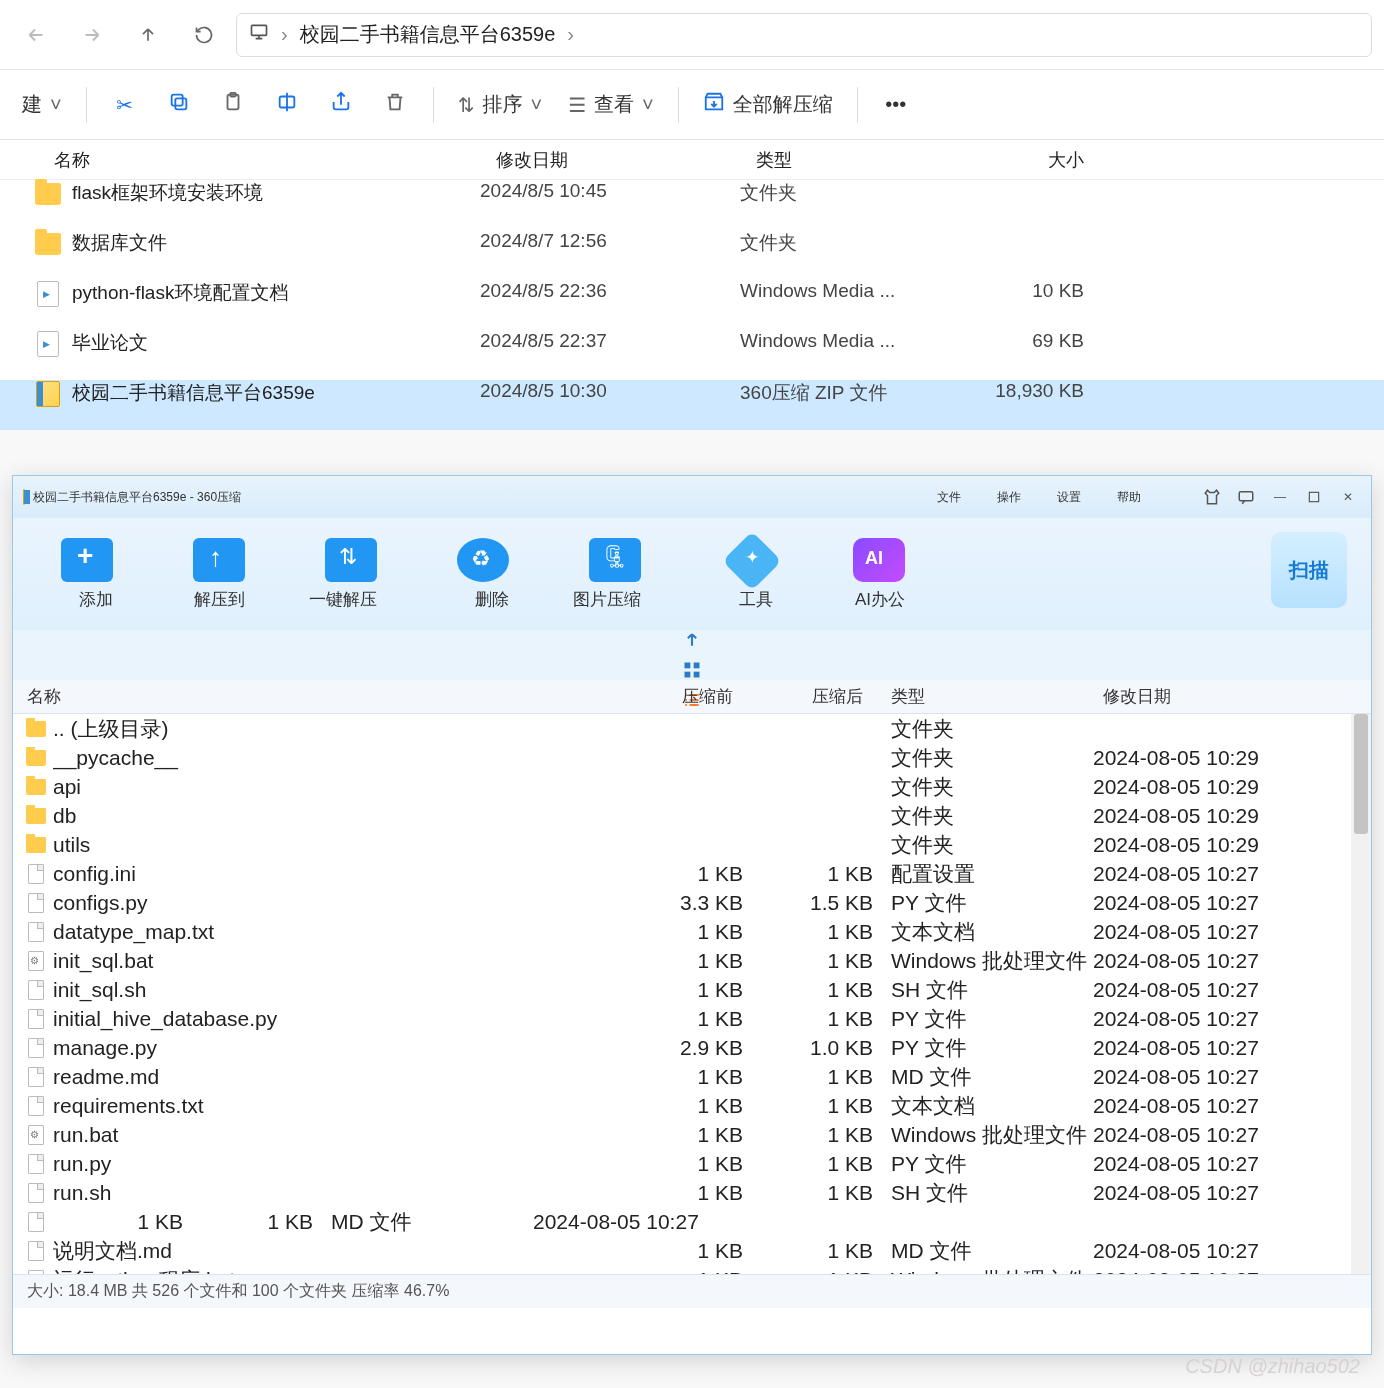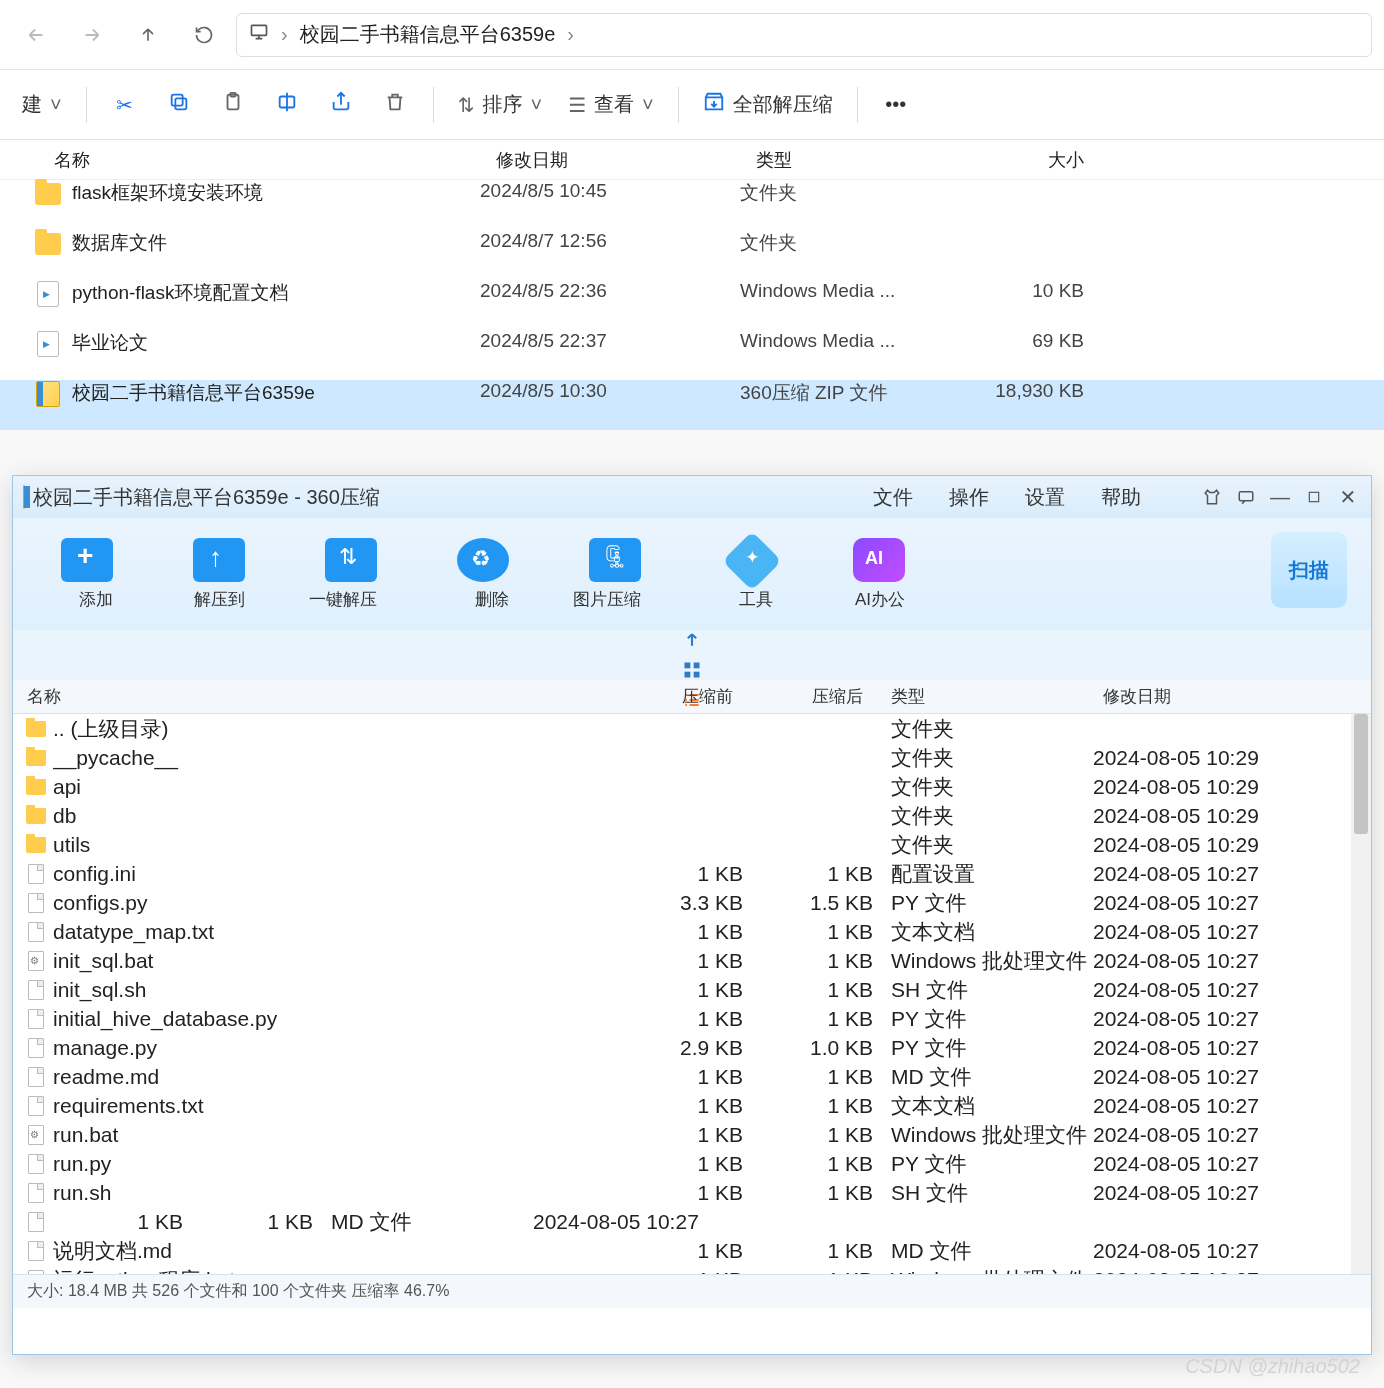--- a/index.html
+++ b/index.html
@@ -40,21 +40,21 @@
 .folder-icon { width: 26px; height: 22px; background: #ffcc4d; border-radius: 2px 2px 3px 3px; position: relative; }
 .folder-icon::before { content: ''; position: absolute; top: -4px; left: 0; width: 12px; height: 6px; background: #ffcc4d; border-radius: 2px 2px 0 0; }
 .file-icon-wm { width: 22px; height: 26px; background: #fff; border: 1px solid #bbb; border-radius: 2px; position: relative; }
 .file-icon-wm::after { content: '▶'; position: absolute; font-size: 9px; color: #3a8fd4; left: 5px; top: 7px; }
 .zip-icon { width: 24px; height: 26px; background: linear-gradient(135deg,#ffe08a,#ffd24d); border: 1px solid #d8a400; border-radius: 2px; position: relative; }
 .zip-icon::after { content: ''; position: absolute; left: 0; top: 0; width: 6px; height: 100%; background: #3a8fd4; }
 
 
 .zip-window { position: absolute; left: 12px; top: 475px; width: 1360px; height: 880px; background: #fff; border: 1px solid #9cc7ea; box-shadow: 0 6px 24px rgba(0,0,0,.15); }
 
-.zip-title { height: 42px; background: linear-gradient(#e8f3fd,#d9ecfb); display: flex; align-items: center; padding: 8px 10px; gap: 8px; font-size: 20px; color: #333; position: relative; }
+.zip-title { height: 42px; background: linear-gradient(#e8f3fd,#d9ecfb); display: flex; align-items: center; padding: 8px 10px; gap: 8px; font-size: 12px; color: #333; position: relative; }
 .zip-title .menus { position: absolute; right: 230px; display: flex; gap: 36px; color: #333; }
 .zip-title .win-ctl { position: absolute; right: 8px; display: flex; gap: 4px; align-items: center; }
 .win-ctl .wc { width: 30px; height: 26px; display: flex; align-items: center; justify-content: center; color: #555; }
 
 .zip-bigtoolbar { height: 112px; background: linear-gradient(#eaf4fd,#dff0fd); display: flex; align-items: center; padding: 0 20px; gap: 52px; position: relative; }
 .big-btn { display: flex; flex-direction: column; align-items: flex-end; gap: 6px; font-size: 17px; color: #333; width: 80px; }
 .big-ico { width: 52px; height: 44px; border-radius: 6px; position: relative; }
 .big-ico.add { background: #2196f3; }
 .big-ico.add::after { content: '+'; color: #fff; font-size: 28px; position: absolute; left: 16px; top: 2px; font-weight: bold; }
 .big-ico.extract-to { background: #2196f3; }

